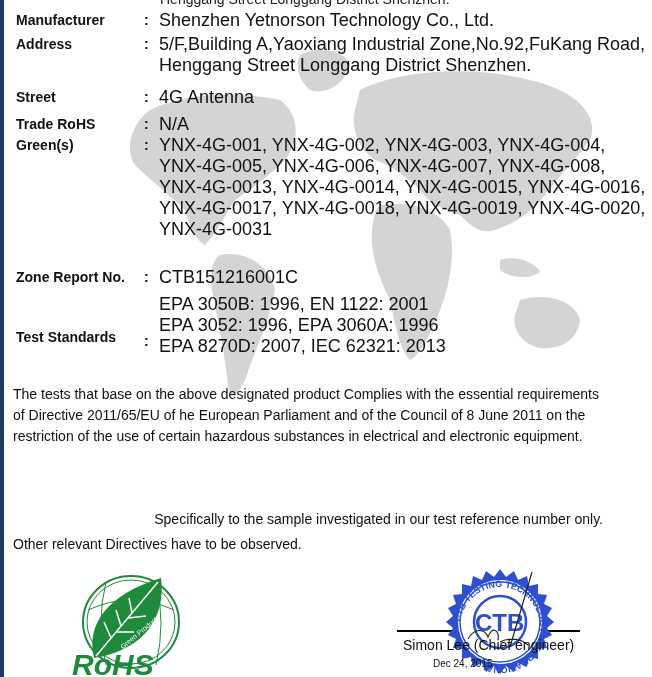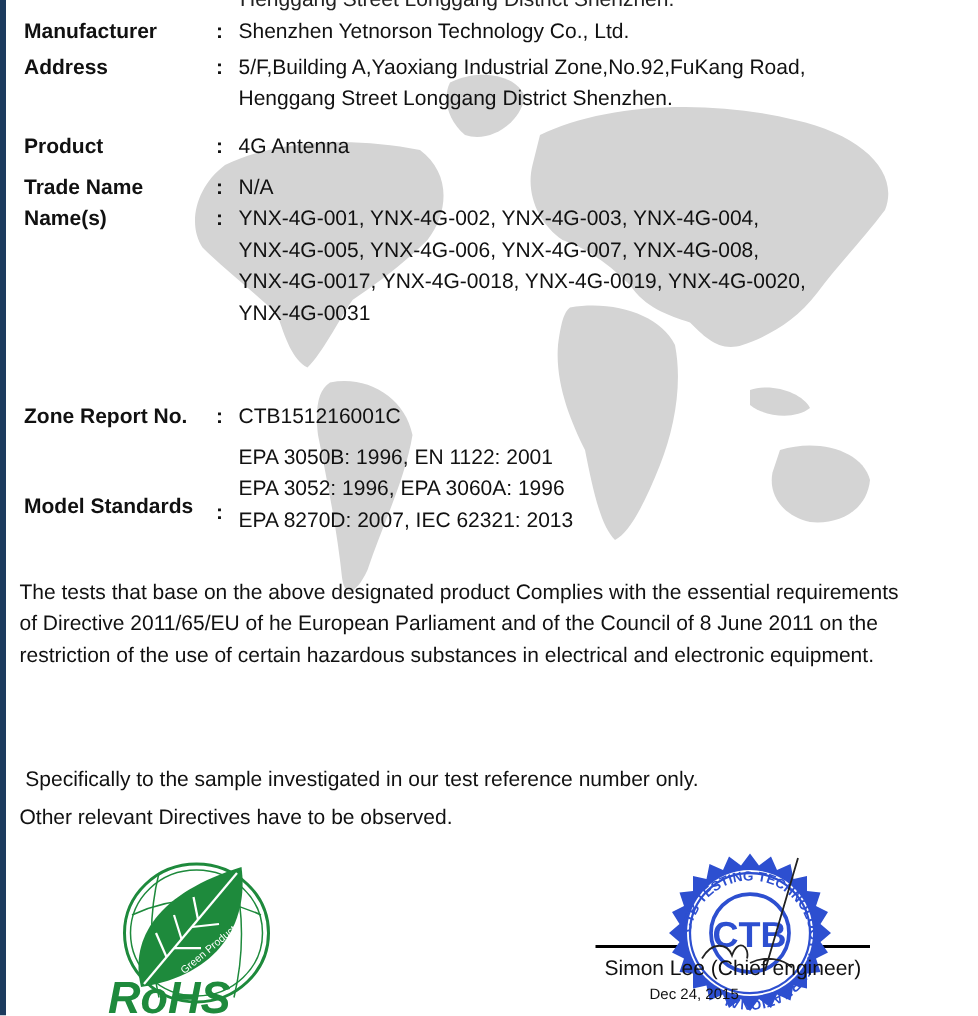--- a/index.html
+++ b/index.html
@@ -9,21 +9,21 @@
     font-family:"Liberation Sans", sans-serif;
     color:#111;
   }
   .left-border { position:absolute; left:0; top:0; width:4px; height:677px; background:#1c3b5e; }
   .map { position:absolute; left:0; top:0; width:652px; height:677px; z-index:0; }
   .content { position:absolute; left:0; top:0; width:652px; height:677px; z-index:1; }
   .cut-line { position:absolute; left:160px; top:-9px; font-size:14px; color:#222; }
   .row { position:absolute; left:16px; font-size:14px; line-height:21px; }
   .label { position:absolute; left:0; width:120px; font-weight:bold; font-size:14px; }
   .colon { position:absolute; left:128px; font-weight:bold; }
-  .value { position:absolute; left:143px; width:460px; font-size:14px; }
+  .value { position:absolute; left:143px; width:460px; font-size:18px; }
   .value div { white-space:nowrap; }
   .para { position:absolute; left:13px; width:590px; font-size:14px; line-height:21px; }
   .sig-line { position:absolute; left:397px; top:630px; width:183px; height:2px; background:#000; }
   .sig-name { position:absolute; left:403px; top:637px; font-size:14px; z-index:3; }
   .sig-date { position:absolute; left:433px; top:658px; font-size:10px; z-index:3; }
   .stamp { position:absolute; left:440px; top:567px; width:120px; height:115px; z-index:2; }
   .rohs { position:absolute; left:66px; top:570px; width:130px; height:107px; }
 </style>
 </head>
 <body>
@@ -56,66 +56,67 @@
   <div class="row" style="top:34px;">
     <span class="label">Address</span>
     <span class="colon">:</span>
     <div class="value">
       <div>5/F,Building A,Yaoxiang Industrial Zone,No.92,FuKang Road,</div>
       <div>Henggang Street Longgang District Shenzhen.</div>
     </div>
   </div>
 
   <div class="row" style="top:87px;">
-    <span class="label">Product</span>
+    <span class="label">Street</span>
     <span class="colon">:</span>
     <div class="value">
       <div>4G Antenna</div>
     </div>
   </div>
 
   <div class="row" style="top:114px;">
-    <span class="label">Trade Name</span>
+    <span class="label">Trade RoHS</span>
     <span class="colon">:</span>
     <div class="value">
       <div>N/A</div>
     </div>
   </div>
 
   <div class="row" style="top:135px;">
-    <span class="label">Name(s)</span>
+    <span class="label">Green(s)</span>
     <span class="colon">:</span>
     <div class="value">
       <div>YNX-4G-001, YNX-4G-002, YNX-4G-003, YNX-4G-004,</div>
       <div>YNX-4G-005, YNX-4G-006, YNX-4G-007, YNX-4G-008,</div>
+      <div>YNX-4G-0013, YNX-4G-0014, YNX-4G-0015, YNX-4G-0016,</div>
       <div>YNX-4G-0017, YNX-4G-0018, YNX-4G-0019, YNX-4G-0020,</div>
       <div>YNX-4G-0031</div>
     </div>
   </div>
 
   <div class="row" style="top:267px;">
     <span class="label">Zone Report No.</span>
     <span class="colon">:</span>
     <div class="value">
       <div>CTB151216001C</div>
     </div>
   </div>
 
   <div class="row" style="top:294px;">
-    <span class="label" style="top:33px;">Model Standards</span>
+    <span class="label" style="top:33px;">Test Standards</span>
     <span class="colon" style="top:37px;">:</span>
     <div class="value">
       <div>EPA 3050B: 1996, EN 1122: 2001</div>
       <div>EPA 3052: 1996, EPA 3060A: 1996</div>
       <div>EPA 8270D: 2007, IEC 62321: 2013</div>
     </div>
   </div>
 
   <div class="para" style="top:384px;">The tests that base on the above designated product Complies with the essential requirements of Directive 2011/65/EU of he European Parliament and of the Council of 8 June 2011 on the restriction of the use of certain hazardous substances in electrical and electronic equipment.</div>
-  <div class="para" style="top:509px; white-space:pre;"> Specifically to the sample investigated in our test reference number only.</div>
+  <div class="para" style="top:509px; white-space:pre;text-align:right;"> Specifically to the sample investigated in our test reference number only.</div>
   <div class="para" style="top:534px;">Other relevant Directives have to be observed.</div>
 
   <svg class="rohs" viewBox="0 0 130 107">
     <g fill="none" stroke="#1e8a3c" stroke-width="2">
       <ellipse cx="65" cy="52" rx="48" ry="46"></ellipse>
       <ellipse cx="65" cy="52" rx="44" ry="42" stroke-width="1"></ellipse>
       <path d="M22,40 Q65,20 108,40" stroke-width="1"></path>
       <path d="M40,12 Q30,52 40,95" stroke-width="1"></path>
       <path d="M90,12 Q100,52 90,95" stroke-width="1"></path>
     </g>

